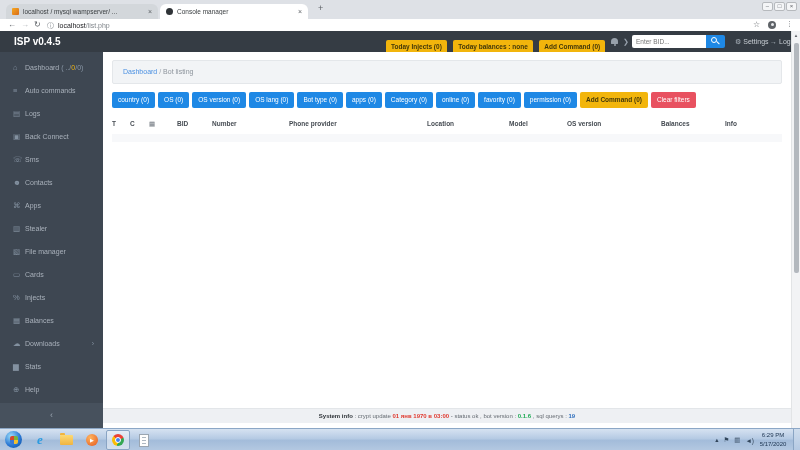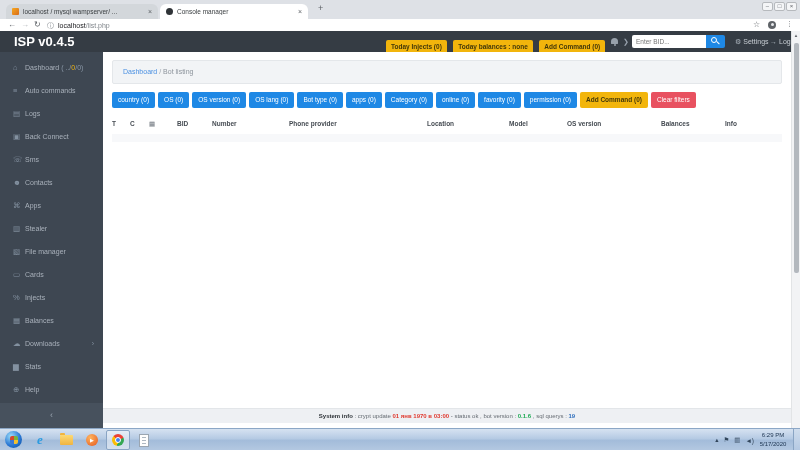--- a/index.html
+++ b/index.html
@@ -23,21 +23,21 @@
   .nav-back{left:8px}.nav-fwd{left:21px;color:#b6babe}.nav-reload{left:34px}
   .nav-info{left:47px;font-size:7px;top:2px;color:#80868b}
   .url{position:absolute;left:58px;top:2.5px;font-size:7px;color:#202124}
   .url .path{color:#80868b}
   .nav-star{left:753px}.nav-menu{left:786px;font-size:7px}
   .avatar{position:absolute;left:768px;top:2px;width:8px;height:8px;border-radius:50%;background:#5f6368}
   .avatar::after{content:"";position:absolute;left:2.5px;top:1.5px;width:3px;height:3px;border-radius:50%;background:#e8eaed}
 
   
   .appbar{position:absolute;left:0;top:31px;width:791px;height:21px;background:#353c44}
-  .brand{position:absolute;left:14px;top:0;line-height:21px;font-size:13px;color:#fff;font-weight:600}
+  .brand{position:absolute;left:14px;top:0;line-height:21px;font-size:10px;color:#fff;font-weight:600}
   .ygroup{position:absolute;left:386px;top:3.5px;white-space:nowrap}
   .ybtn{display:inline-block;height:14px;line-height:14px;padding:0 5px;background:#f2b50c;color:#43380a;font-size:6.5px;font-weight:bold;border-radius:2px;margin-right:2px;border:0}
   .bell{position:absolute;left:611px;top:7px;width:7px;height:6px;background:#98a1ab;border-radius:4px 4px 1px 1px}
   .bell::after{content:"";position:absolute;left:2.5px;bottom:-2px;width:2px;height:2px;border-radius:50%;background:#98a1ab}
   .hdr-chev{position:absolute;left:623px;top:0;line-height:21px;font-size:7px;color:#97a1ac}
   .bid{position:absolute;left:632px;top:4px;width:74px;height:13px;border:0;border-radius:2px 0 0 2px;font-size:6.5px;padding:0 4px;color:#333;outline:none;font-family:"Liberation Sans",sans-serif}
   .sbtn{position:absolute;left:706px;top:4px;width:19px;height:13px;background:#1e88e5;border:0;border-radius:0 2px 2px 0}
   .mag{position:absolute;left:5px;top:2px;width:6px;height:6px;border:1.2px solid #fff;border-radius:50%}
   .mag::after{content:"";position:absolute;width:3.5px;height:1.2px;background:#fff;transform:rotate(45deg);right:-3px;bottom:-1px}
   .hdr-link{position:absolute;top:0;line-height:21px;font-size:7px;color:#c6ccd2;white-space:nowrap}

